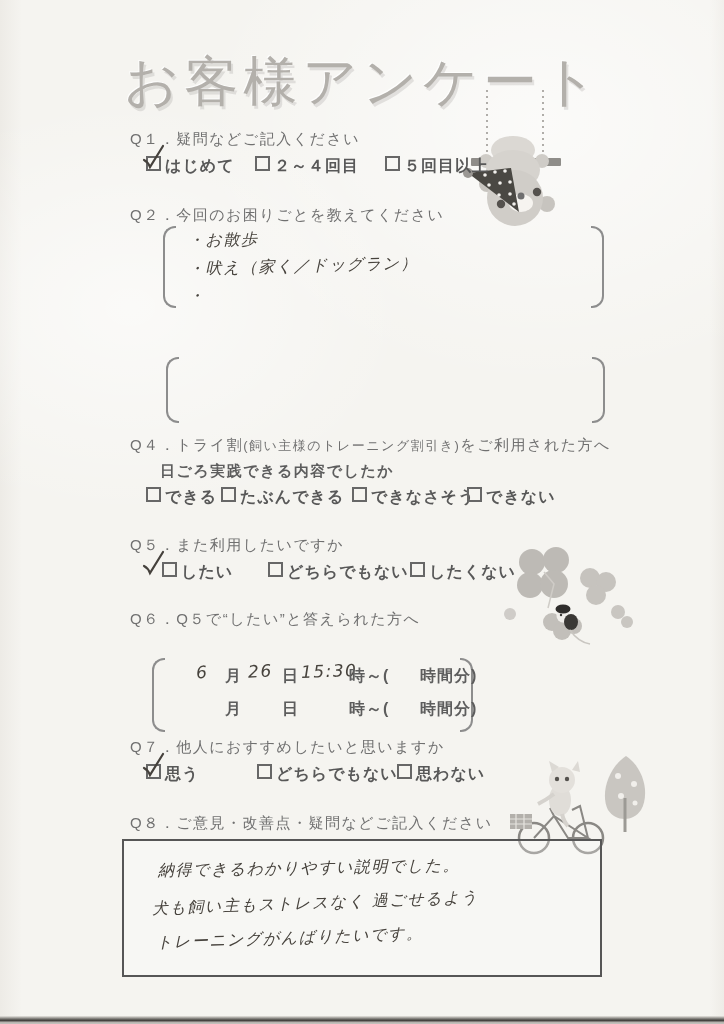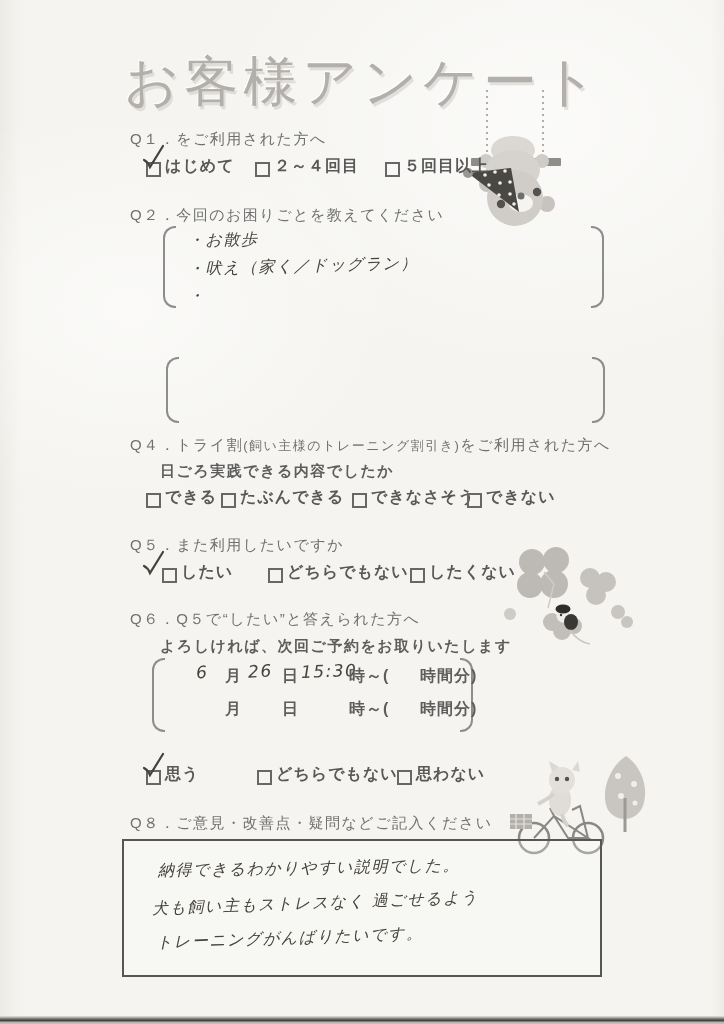--- a/index.html
+++ b/index.html
@@ -19,21 +19,21 @@
   .title{
     left:124px; top:46px; font-size:54px; font-weight:400; letter-spacing:5px;
     color:#b3b0ab; white-space:nowrap;
     text-shadow:2px 3px 0 rgba(120,118,114,.18), -1px -1px 0 rgba(255,255,255,.8);
   }
   
   .q-label{font-size:15px; letter-spacing:1.5px; color:#707070; white-space:nowrap;}
   .q-sub{font-size:15px; font-weight:700; letter-spacing:1.5px; color:#5d5d5d; white-space:nowrap;text-align:center;}
   .q-paren{font-size:13px;}
   
-  .opt{position:absolute; display:flex; align-items:flex-end; white-space:nowrap;}
+  .opt{position:absolute; display:flex; align-items:flex-start; white-space:nowrap;}
   .opt .ol{font-size:16px; font-weight:700; color:#585858; letter-spacing:1px;}
   .cb{width:11px; height:11px; border:2px solid #676767; display:inline-block; margin-right:4px; background:transparent;}
   .check{position:absolute; left:-5px; top:-12px; width:26px; height:28px; display:none; pointer-events:none;}
   .opt.checked .check{display:block;}
   
   .brkL,.brkR{position:absolute; width:11px;}
   .brkL{border:2px solid #8d8d8d; border-right:none; border-radius:12px 0 0 12px;}
   .brkR{border:2px solid #8d8d8d; border-left:none; border-radius:0 12px 12px 0;}
   
   .hw{
@@ -84,21 +84,21 @@
       <circle cx="34" cy="113" r="1.8"></circle>
         <circle cx="45" cy="111" r="1.8"></circle>
         <circle cx="55" cy="110" r="1.8"></circle>
       <circle cx="44" cy="123" r="1.8"></circle>
         <circle cx="55" cy="122" r="1.8"></circle>
         <circle cx="59" cy="132" r="1.8"></circle>
     </g>
     <circle cx="13" cy="101" r="5" fill="#9b9894"></circle>
   </svg>
 
-  <div class="abs q-label" style="left:130px;top:130px;">Q１．をご利用された方へ</div>
+  <div class="abs q-label" style="left:130px;top:130px;">Q１．疑問などご記入ください</div>
   <div class="opt checked" style="left:146px;top:156px;">
     <span class="cb"></span>
     <svg class="check" viewBox="0 0 26 28">
       <path d="M3 16 Q7 18 9 23 L22 2" fill="none" stroke="#45413c" stroke-width="2.2" stroke-linecap="round"></path>
       </svg>
     <span class="ol">はじめて</span>
   </div>
   <div class="opt" style="left:255px;top:156px;">
     <span class="cb"></span>
 
@@ -181,21 +181,20 @@
         <circle cx="80" cy="88" r="8"></circle>
     </g>
     <circle cx="69" cy="78" r="6.5" fill="#f0eeea"></circle>
     <ellipse cx="69" cy="71" rx="7.5" ry="4.5" fill="#2f2d2b"></ellipse>
     <ellipse cx="77" cy="84" rx="7" ry="8" fill="#3a3835"></ellipse>
     <circle cx="67" cy="77" r="1.2" fill="#3a3835"></circle>
     <path d="M76 92 Q84 104 96 106" stroke="#c9c6c1" stroke-width="1.5" fill="none"></path>
   </svg>
 
   <div class="abs q-label" style="left:130px;top:610px;">Q６．Q５で“したい”と答えられた方へ</div>
-  <div class="abs q-sub" style="left:160px;top:637px;">よろしければ、次回ご予約をお取りいたします</div>
   <div class="abs brkL" style="left:152px;top:658px;height:70px;"></div>
   <div class="abs brkR" style="left:460px;top:658px;height:70px;"></div>
 
   <div class="resv-row" style="left:168px;top:664px;">
     <span class="hw resv-val" style="left:28px;top:-2px;transform:rotate(-4deg);">6</span>
     <span class="resv-unit" style="left:57px;top:2px;">月</span>
     <span class="hw resv-val" style="left:80px;top:-3px;transform:rotate(-3deg);">26</span>
     <span class="resv-unit" style="left:114px;top:2px;">日</span>
     <span class="hw resv-val" style="left:133px;top:-3px;transform:rotate(-2deg);">15:30</span>
     <span class="resv-unit" style="left:181px;top:2px;">時～(</span>
@@ -204,20 +203,21 @@
   <div class="resv-row" style="left:168px;top:697px;">
     <span class="hw resv-val" style="left:28px;top:-2px;"></span>
     <span class="resv-unit" style="left:57px;top:2px;">月</span>
     <span class="hw resv-val" style="left:80px;top:-2px;"></span>
     <span class="resv-unit" style="left:114px;top:2px;">日</span>
     <span class="hw resv-val" style="left:133px;top:-2px;"></span>
     <span class="resv-unit" style="left:181px;top:2px;">時～(</span>
     <span class="resv-unit" style="left:252px;top:2px;">時間分)</span>
   </div>
 
+  <div class="abs q-label" style="left:130px;top:738px;">Q７．他人におすすめしたいと思いますか</div>
   <div class="opt checked" style="left:146px;top:764px;">
     <span class="cb"></span>
     <svg class="check" viewBox="0 0 26 28">
       <path d="M3 16 Q7 18 9 23 L22 2" fill="none" stroke="#45413c" stroke-width="2.2" stroke-linecap="round"></path>
       </svg>
     <span class="ol">思う</span>
   </div>
   <div class="opt" style="left:257px;top:764px;">
     <span class="cb"></span>
     <span class="ol">どちらでもない</span>

